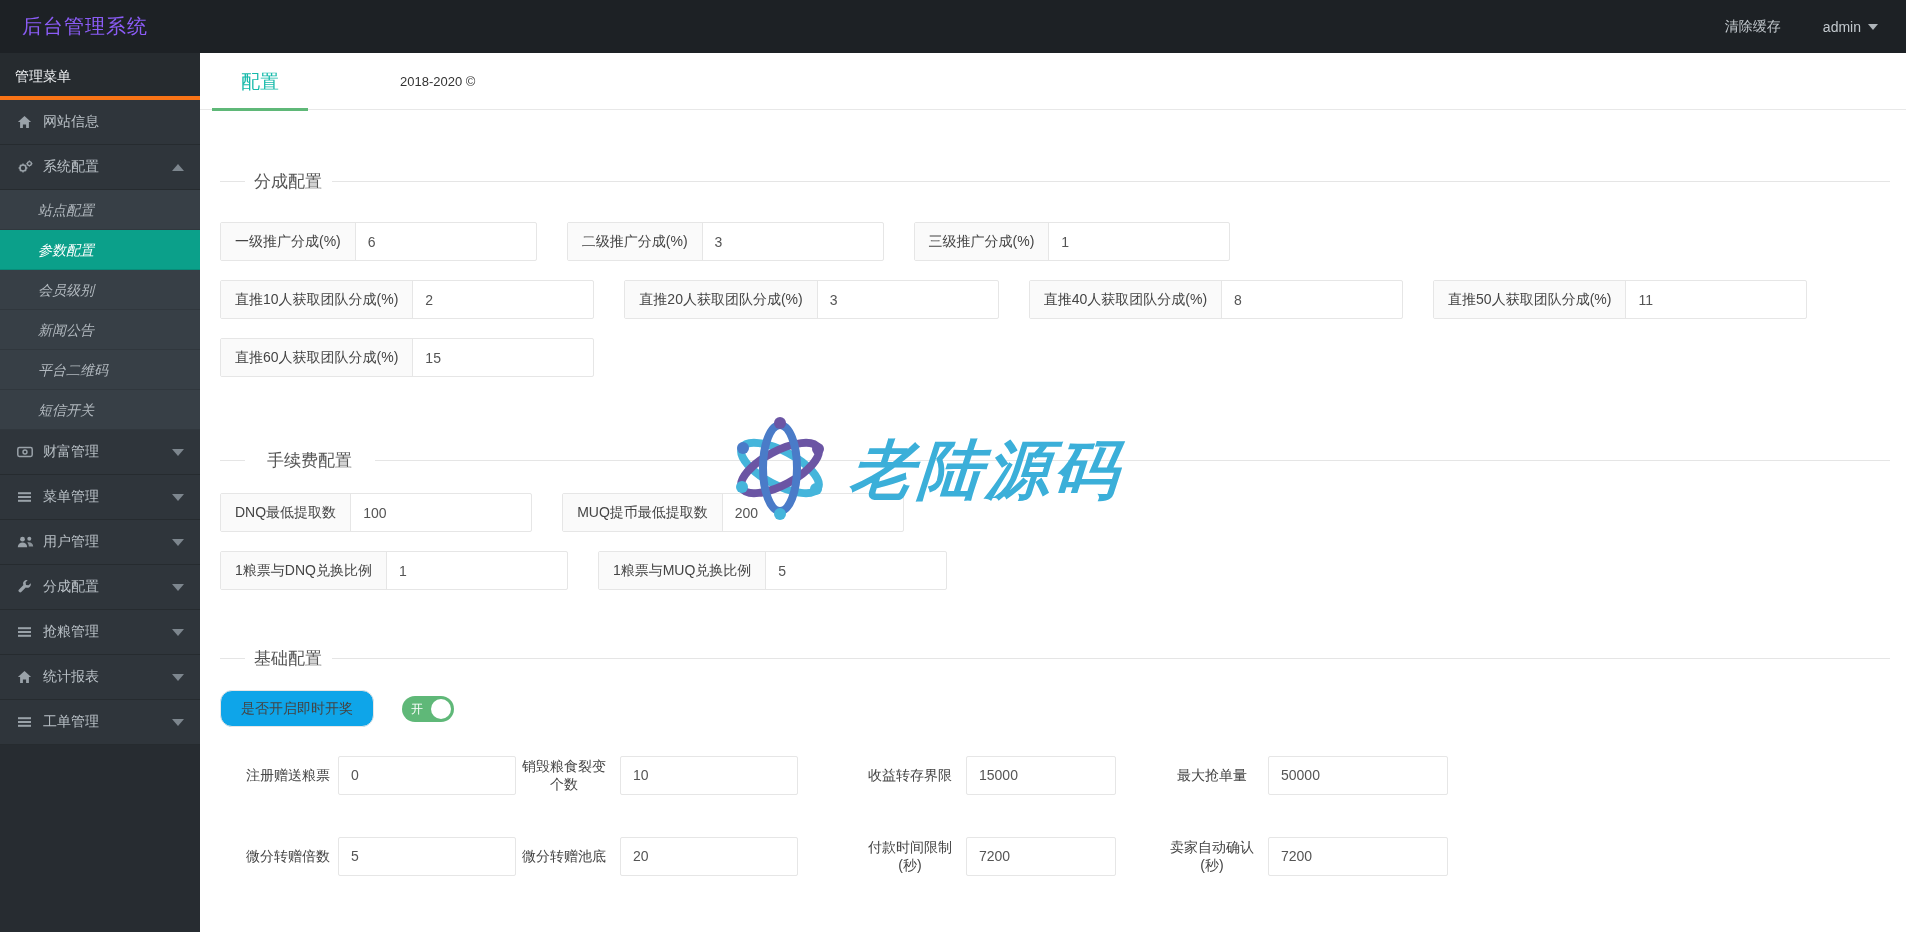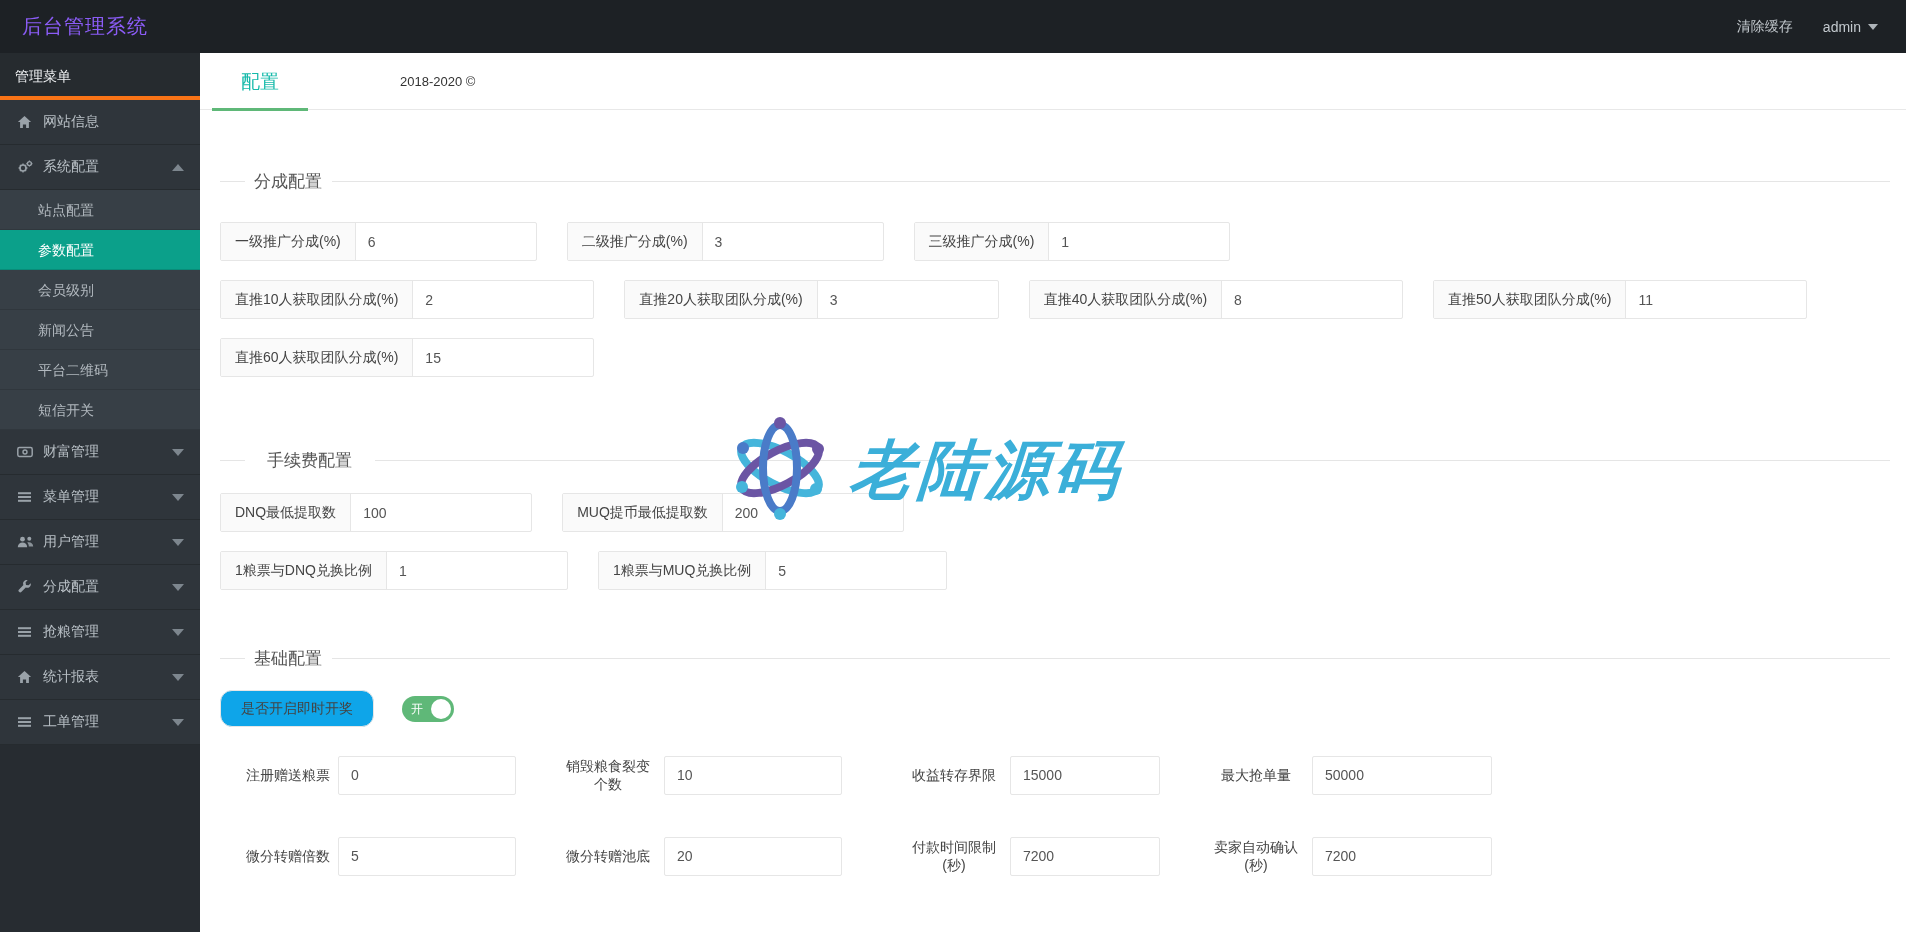--- a/index.html
+++ b/index.html
@@ -1,34 +1,34 @@
 <!DOCTYPE html>
 <html><head>
 <meta charset="utf-8">
 <style>
   * { margin:0; padding:0; box-sizing:border-box; }
   html,body { width:1906px; height:932px; overflow:hidden; font-family:"Liberation Sans","DejaVu Sans",sans-serif; background:#fff; }
 
   
   .topbar { position:absolute; left:0; top:0; width:1906px; height:53px; background:#1d2125; display:flex; align-items:center; justify-content:space-between; z-index:30; }
   .topbar-title { color:#8b5cf6; font-size:20px; padding-left:22px; letter-spacing:1px; }
-  .topbar-right { display:flex; gap:30px; padding-right:28px; }
+  .topbar-right { display:flex; gap:42px; padding-right:28px; }
   .topbar-link { color:#c3c9ce; font-size:14px; cursor:pointer; }
   .topbar-user { color:#c3c9ce; font-size:14px; cursor:pointer; display:flex; align-items:center; gap:7px; }
   .caret-down-sm { width:0; height:0; border-left:5px solid transparent; border-right:5px solid transparent; border-top:6px solid #aeb4b9; display:inline-block; }
 
   
   .sidebar { position:absolute; left:0; top:53px; width:200px; height:879px; background:#272c31; z-index:20; }
   .menu-header { height:47px; line-height:47px; background:#262b2f; color:#f0f2f4; font-size:14px; padding-left:15px; border-bottom:4px solid #f97316; }
   .side-item { height:45px; display:flex; align-items:center; background:#2f353b; color:#b9c0c6; font-size:14px; padding:0 16px 0 17px; border-bottom:1px solid #262b2f; cursor:pointer; position:relative; }
   .side-item .icon { width:17px; height:14px; margin-right:9px; display:inline-flex; align-items:center; color:#9aa2a9; }
   .side-item .flex1 { flex:1; }
   .caret-up { width:0; height:0; border-left:6px solid transparent; border-right:6px solid transparent; border-bottom:7px solid #7d868e; }
   .caret-down { width:0; height:0; border-left:6px solid transparent; border-right:6px solid transparent; border-top:7px solid #7d868e; }
-  .submenu { background:#0c4a6e; }
+  .submenu { background:#0c4a6e;font-style:italic; }
   .sub-item { height:40px; line-height:40px; padding-left:38px; color:#b2b9bf; font-size:14px; border-bottom:1px solid rgba(0,0,0,.12); cursor:pointer; background:#373f46; }
   .sub-item.active { background:#0ba08a; color:#fff; }
 
   
   .main { position:absolute; left:200px; top:53px; width:1706px; height:879px; background:#fff; }
   .tabbar { height:57px; border-bottom:1px solid #e8e8e8; position:relative; display:flex; align-items:center; }
   .tab { position:relative; height:57px; line-height:57px; padding:0 29px; color:#16baaa; font-size:19px; cursor:pointer; margin-left:12px; }
   .tab .tab-line { position:absolute; left:0; bottom:-1px; width:100%; height:3px; background:#5FB878; }
   .copyright { font-size:13px; color:#333; margin-left:92px; }
 
@@ -62,21 +62,21 @@
   .glabel { font-size:14px; color:#444; text-align:center; line-height:18px; margin-right:8px; }
   .gl-c1 { width:100px; text-align:right; }
   .gl-c2 { width:96px; }
   .gl-c3 { width:96px; }
   .gl-c4 { width:96px; }
   .ginput { height:39px; border:1px solid #e6e6e6; border-radius:2px; outline:none; padding:0 12px; font-size:14px; color:#555; font-family:inherit; }
   .gi-c1 { width:178px; }
   .gi-c2 { width:178px; }
   .gi-c3 { width:150px; }
   .gi-c4 { width:180px; }
-  .ml-c2 { margin-left:44px; }
+  .ml-c2 { }
   .ml-c3 { margin-left:64px; }
   .ml-c4 { margin-left:48px; }
 
   
   .watermark { position:absolute; left:730px; top:415px; display:flex; align-items:center; z-index:40; pointer-events:none; }
   .wm-text { font-size:64px; font-weight:bold; font-style:italic; color:#3BAFD9; letter-spacing:4px; margin-left:20px; transform:skewX(-4deg); white-space:nowrap; }
 </style>
 </head>
 <body>
 

